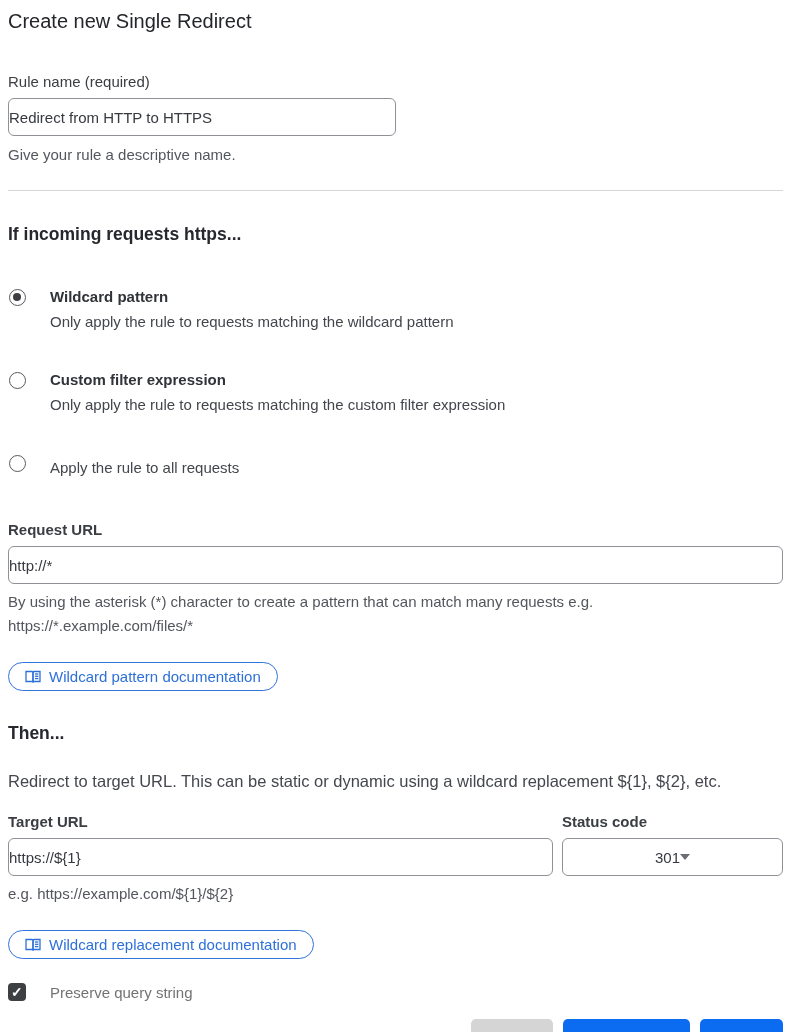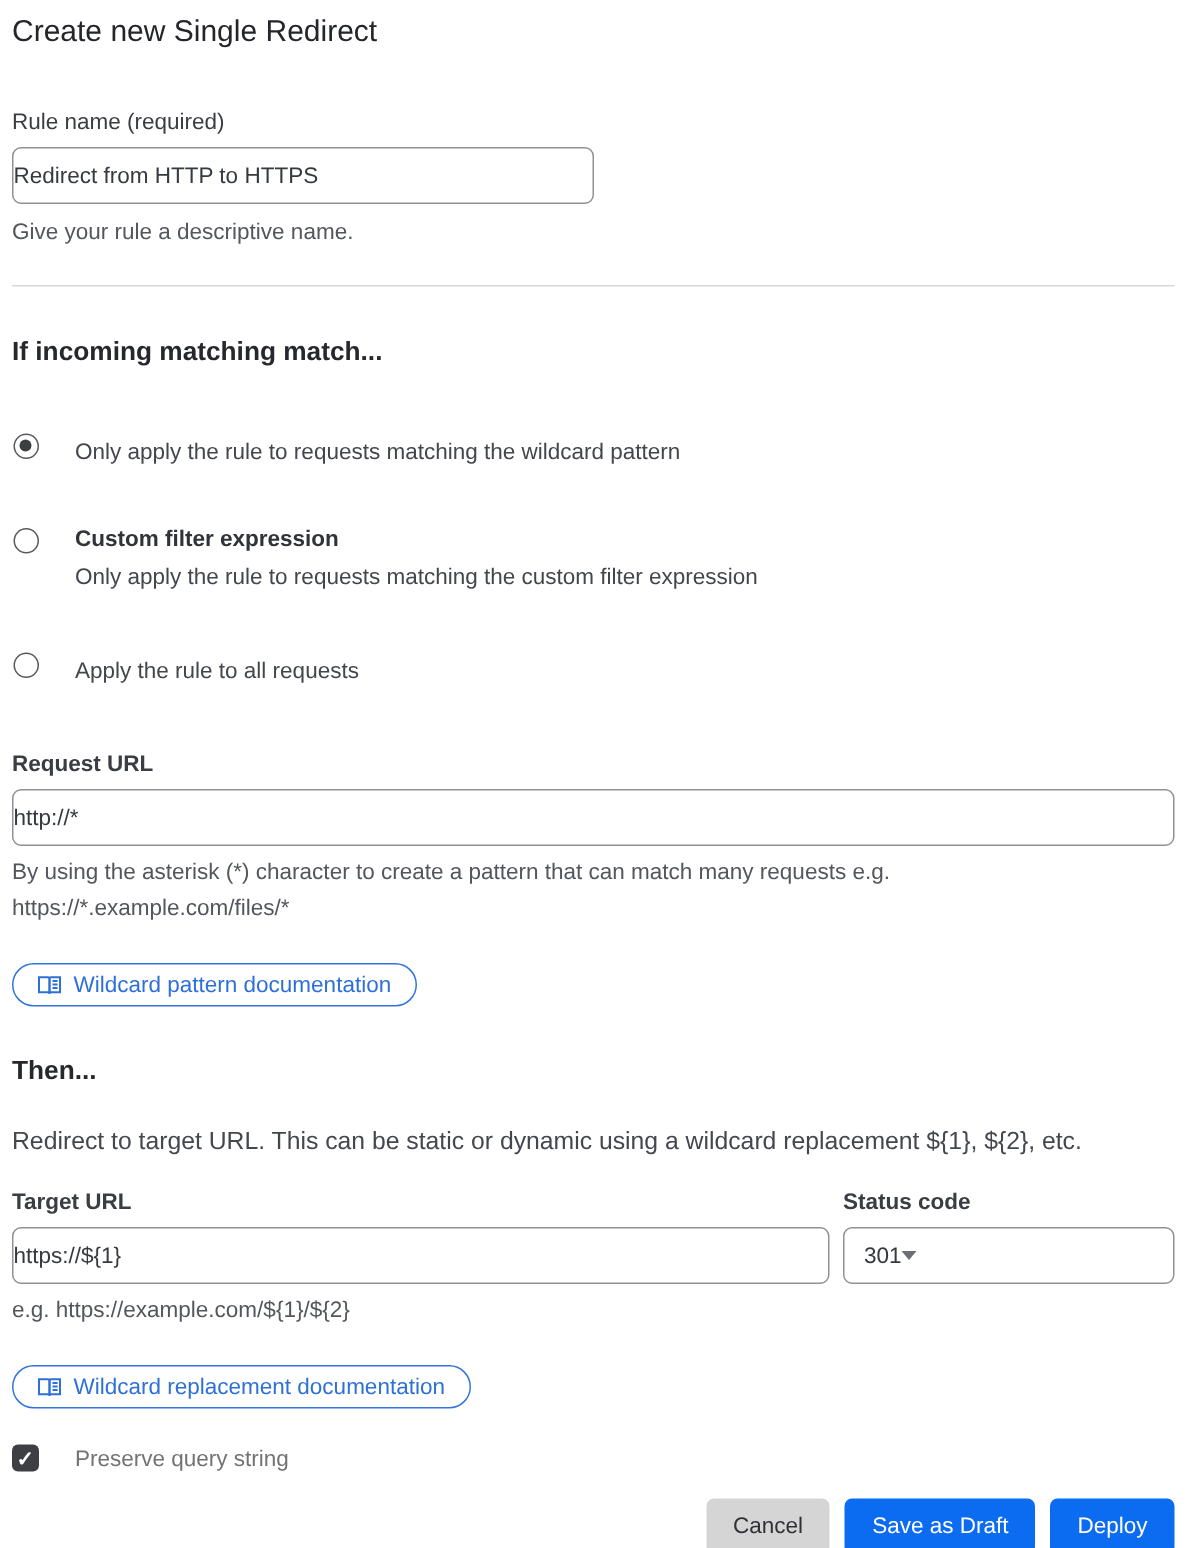--- a/index.html
+++ b/index.html
@@ -100,21 +100,21 @@
     font-size: 16.5px;
     color: #44474d;
     margin-top: 28px;
   }
   .row-two-col { display: flex; gap: 9px; }
   .col-target { width: 545px; }
   .col-status { flex: 1; }
   .select-box {
     display: flex;
     align-items: center;
-    justify-content: flex-start;
+    justify-content: center;
     margin-top: 8px;
     height: 38px;
     border: 1px solid #8e9196;
     border-radius: 6px;
     padding: 0 13px;
     font-size: 15px;
     color: #36393f;
     background: #fff;
     cursor: pointer;
   }
@@ -166,26 +166,27 @@
 
 
 <h1 class="page-title">Create new Single Redirect</h1>
 
 <label class="field-label">Rule name (required)</label>
 <input class="text-input half" type="text" value="Redirect from HTTP to HTTPS" style="">
 <div class="helper">Give your rule a descriptive name.</div>
 
 <hr class="divider">
 
-<h2 class="section-heading">If incoming matching match...</h2>
+<h2 class="section-heading">If incoming requests https...</h2>
 
 <div class="radio-group">
   <div class="radio-option">
     <span class="radio-circle checked"></span>
     <span class="radio-texts">
+      <div class="radio-label">Wildcard pattern</div>
       <div class="radio-desc">Only apply the rule to requests matching the wildcard pattern</div>
     </span>
   </div>
   <div class="radio-option">
     <span class="radio-circle"></span>
     <span class="radio-texts">
       <div class="radio-label">Custom filter expression</div>
       <div class="radio-desc">Only apply the rule to requests matching the custom filter expression</div>
     </span>
   </div>

